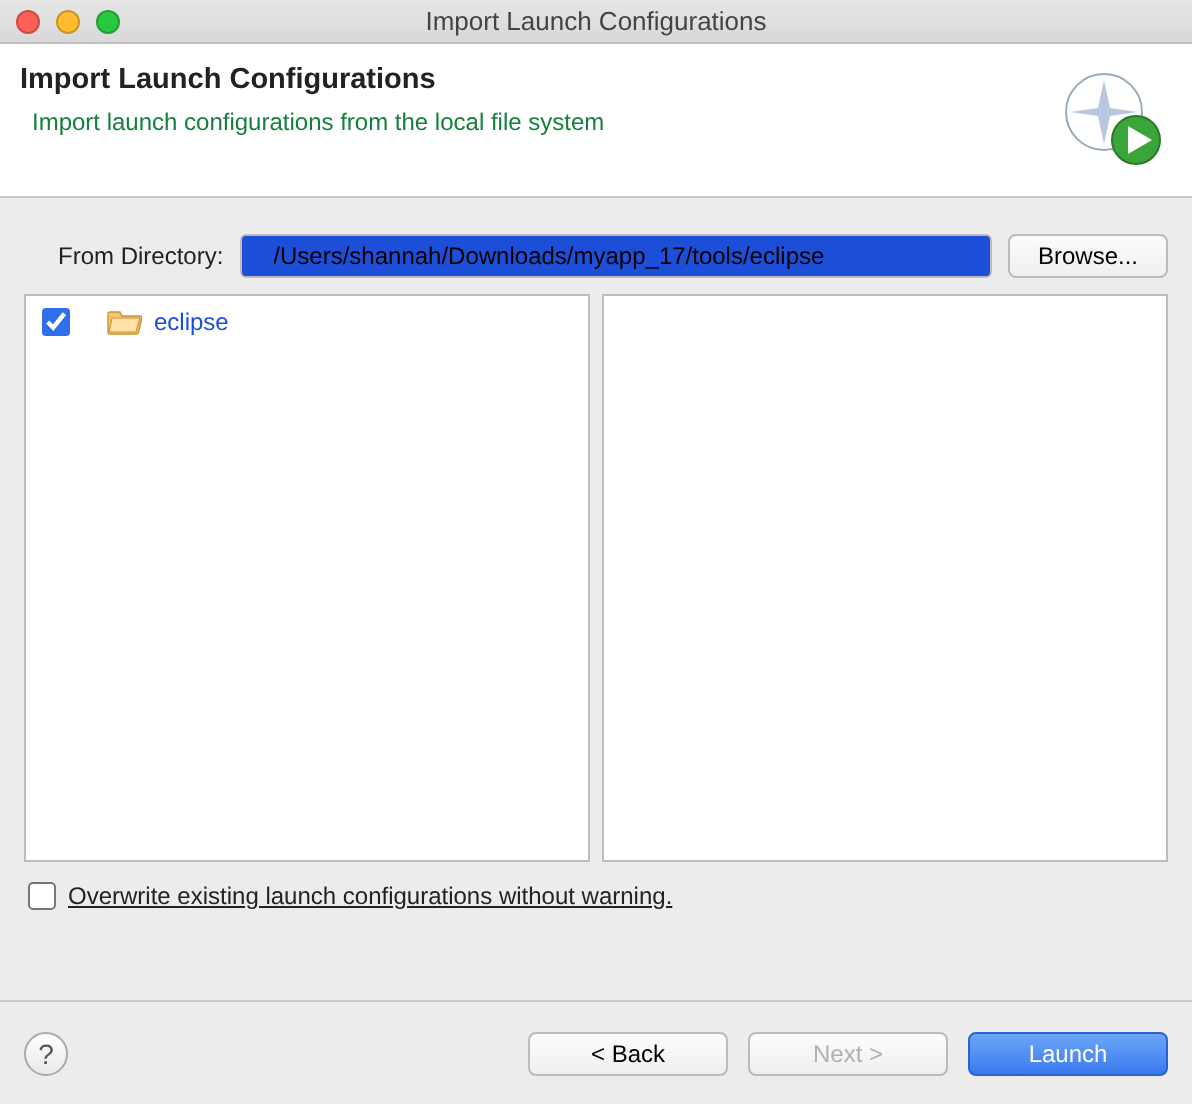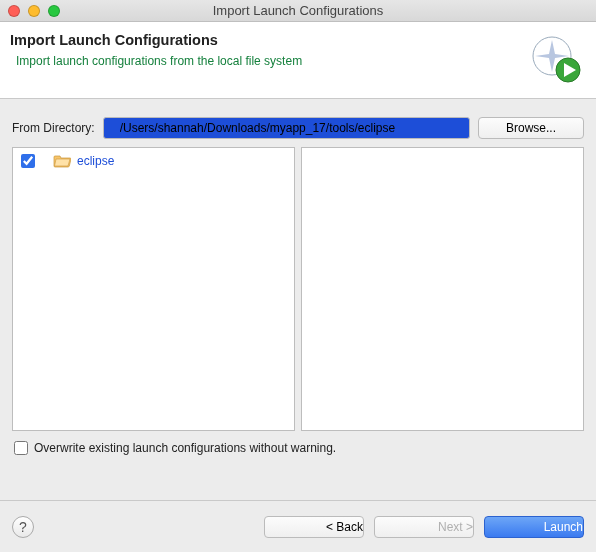--- a/index.html
+++ b/index.html
@@ -60,33 +60,34 @@
     .wizard-icon {
       width: 56px; height: 52px;
       position: relative;
       flex-shrink: 0;
     }
     .from-row {
       display: flex;
       align-items: center;
       gap: 8px;
       padding: 18px 12px 8px 12px;
+      margin-left: 17px;
     }
     .from-label { white-space: nowrap; }
     .from-input {
       flex: 1;
       height: 22px;
       border: 1px solid #bbb;
       border-radius: 3px;
       padding: 2px 16px;
       font-size: 12px;
       background: #1d4ed8;
     }
     .browse-btn {
-      width: 106px;
+      width: 80px;
       height: 22px;
       border-radius: 4px;
       border: 1px solid #bbb;
       background: linear-gradient(#fcfcfc, #efefef);
       font-size: 12px;
       cursor: pointer;
     }
     .panels {
       display: flex;
       gap: 6px;
@@ -113,20 +114,21 @@
     }
     .folder-icon {
       width: 18px; height: 14px;
     }
     .tree-label { font-size: 12px; color: #1d4ed8; }
     .overwrite-row {
       display: flex;
       align-items: center;
       gap: 6px;
       padding: 10px 14px 8px 14px;
+      text-decoration: underline;
     }
     .overwrite-checkbox {
       width: 14px; height: 14px;
       accent-color: #2f6fea;
     }
     .footer {
       position: absolute;
       bottom: 0; left: 0; right: 0;
       height: 52px;
       border-top: 1px solid #c9c9c9;
@@ -147,21 +149,20 @@
     }
     .spacer { flex: 1; }
     .footer-btn {
       width: 100px;
       height: 22px;
       border-radius: 4px;
       border: 1px solid #bbb;
       background: linear-gradient(#fcfcfc,#efefef);
       font-size: 12px;
       cursor: pointer;
-      text-align: right;
     }
     .footer-btn[disabled] {
       color: #b0b0b0;
       cursor: default;
     }
     .footer-btn.primary {
       background: linear-gradient(#6da6f7,#3a7af0);
       border: 1px solid #2c62cf;
       color: #fff;
     }

